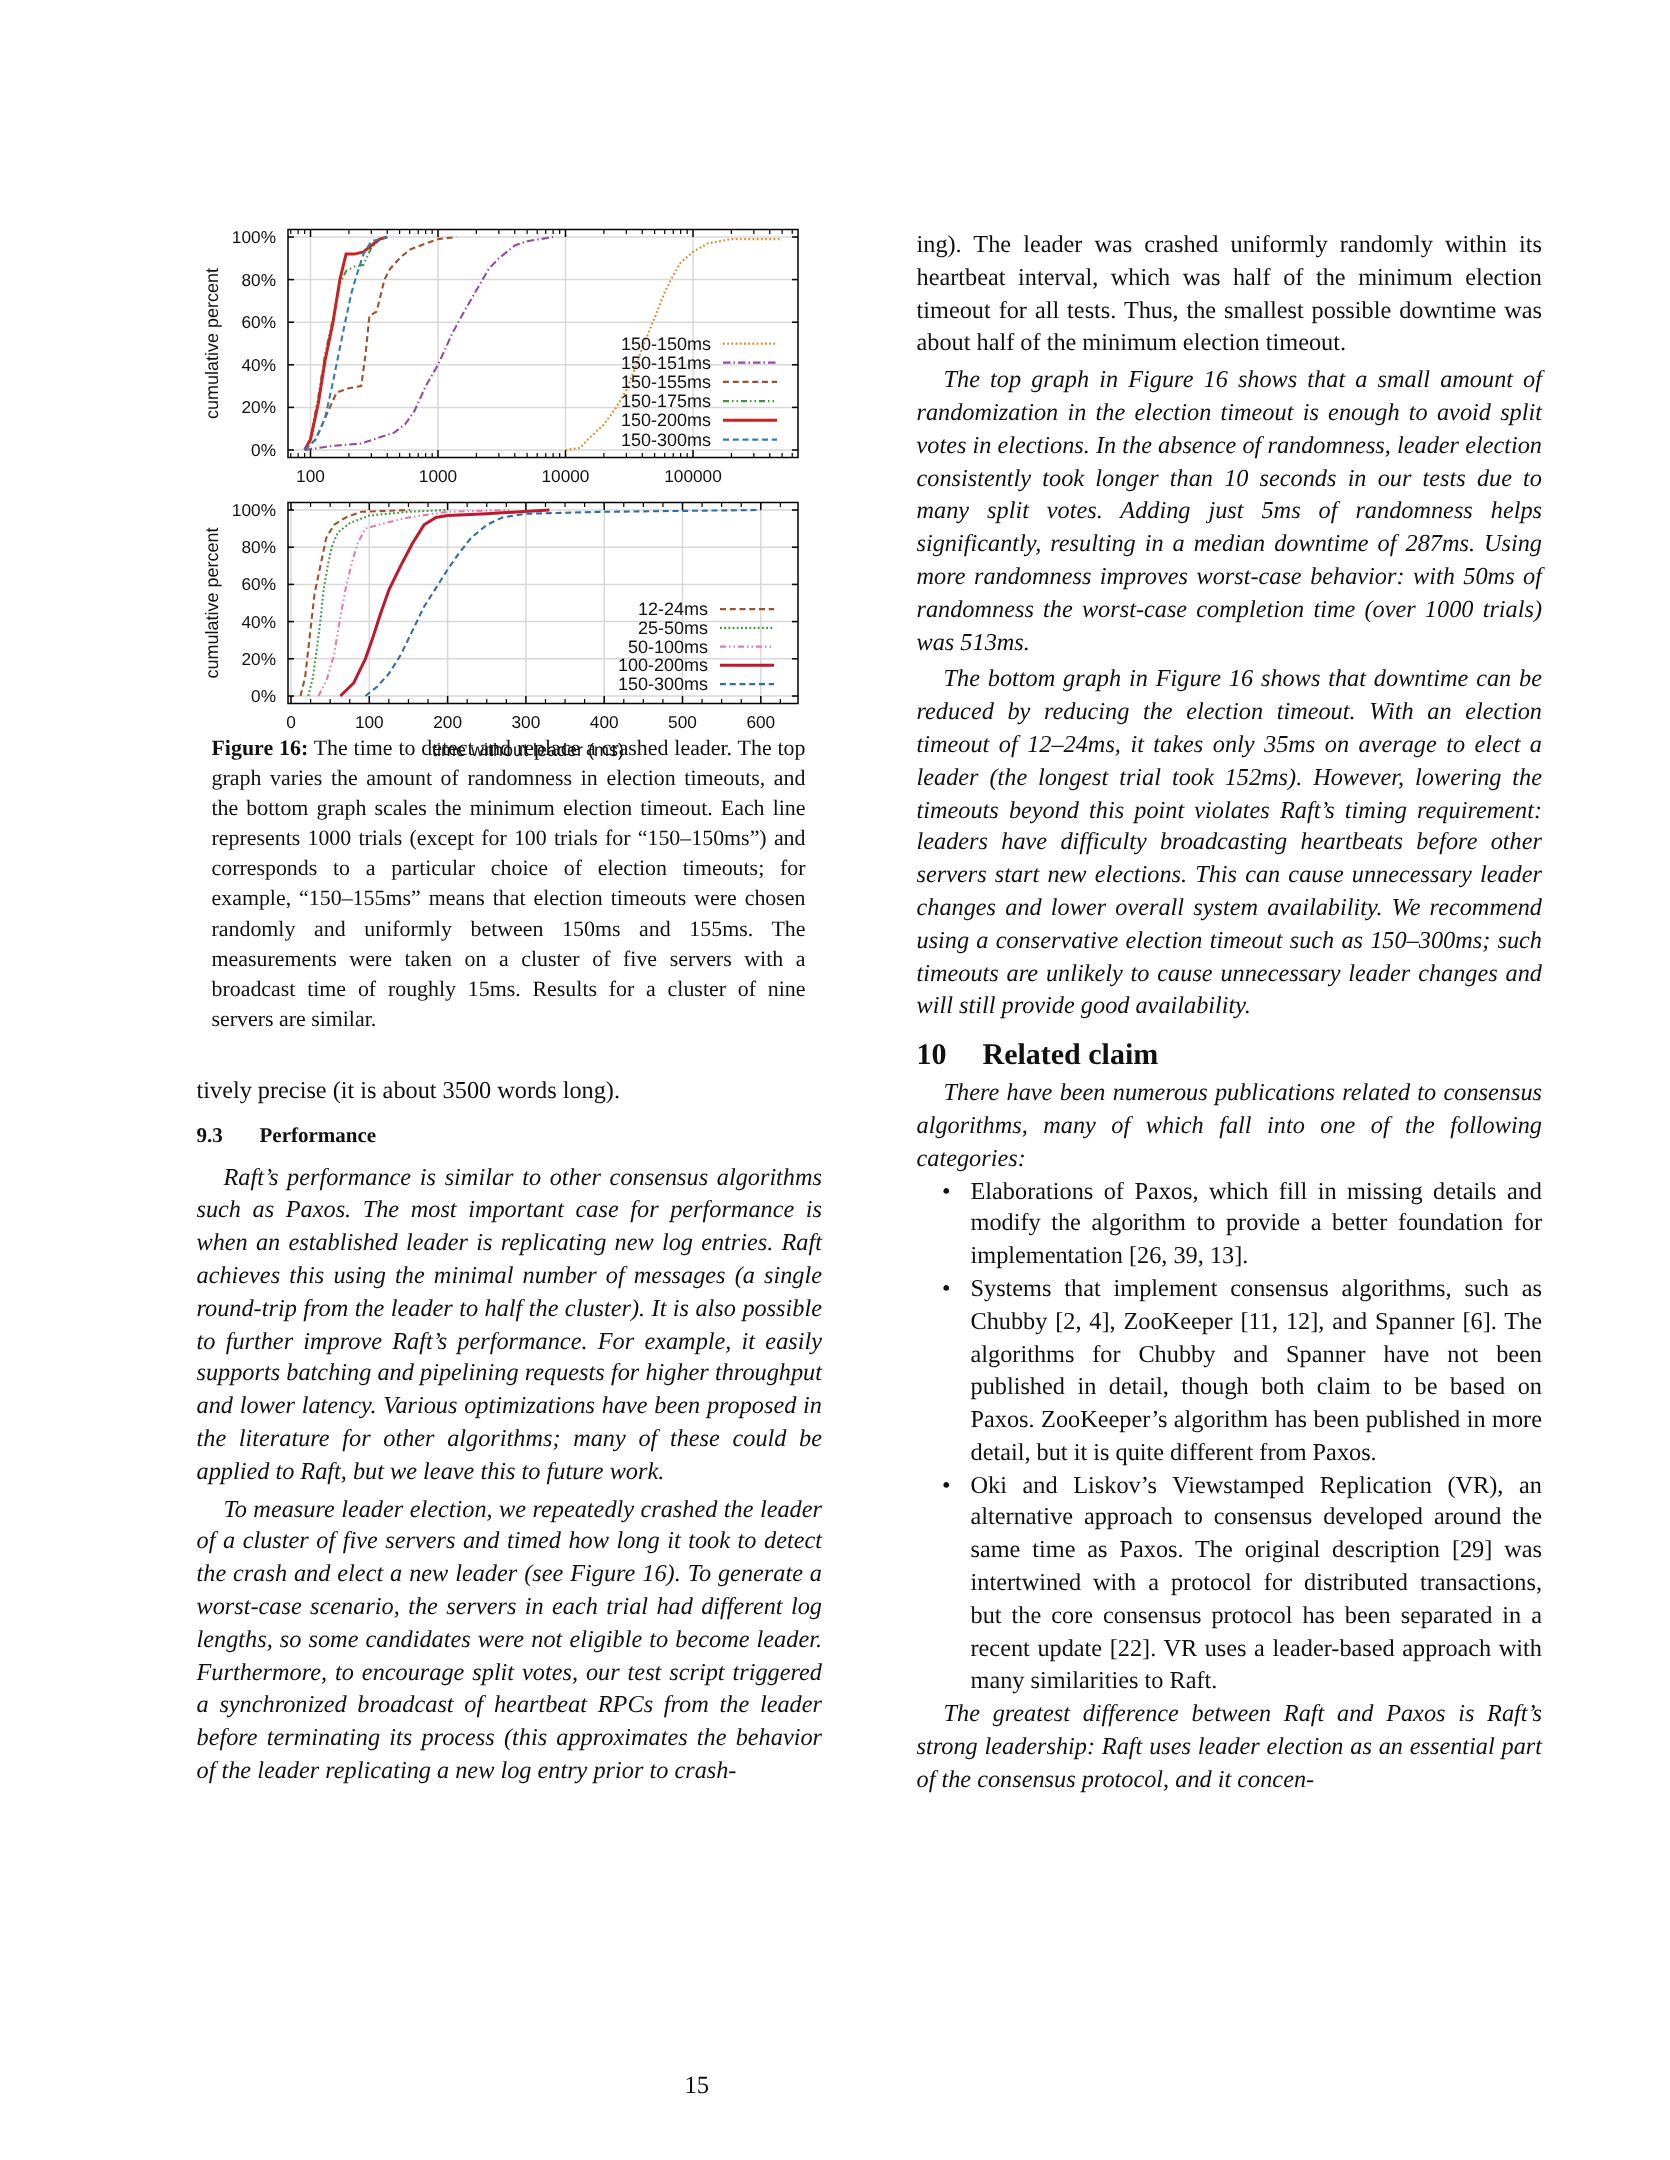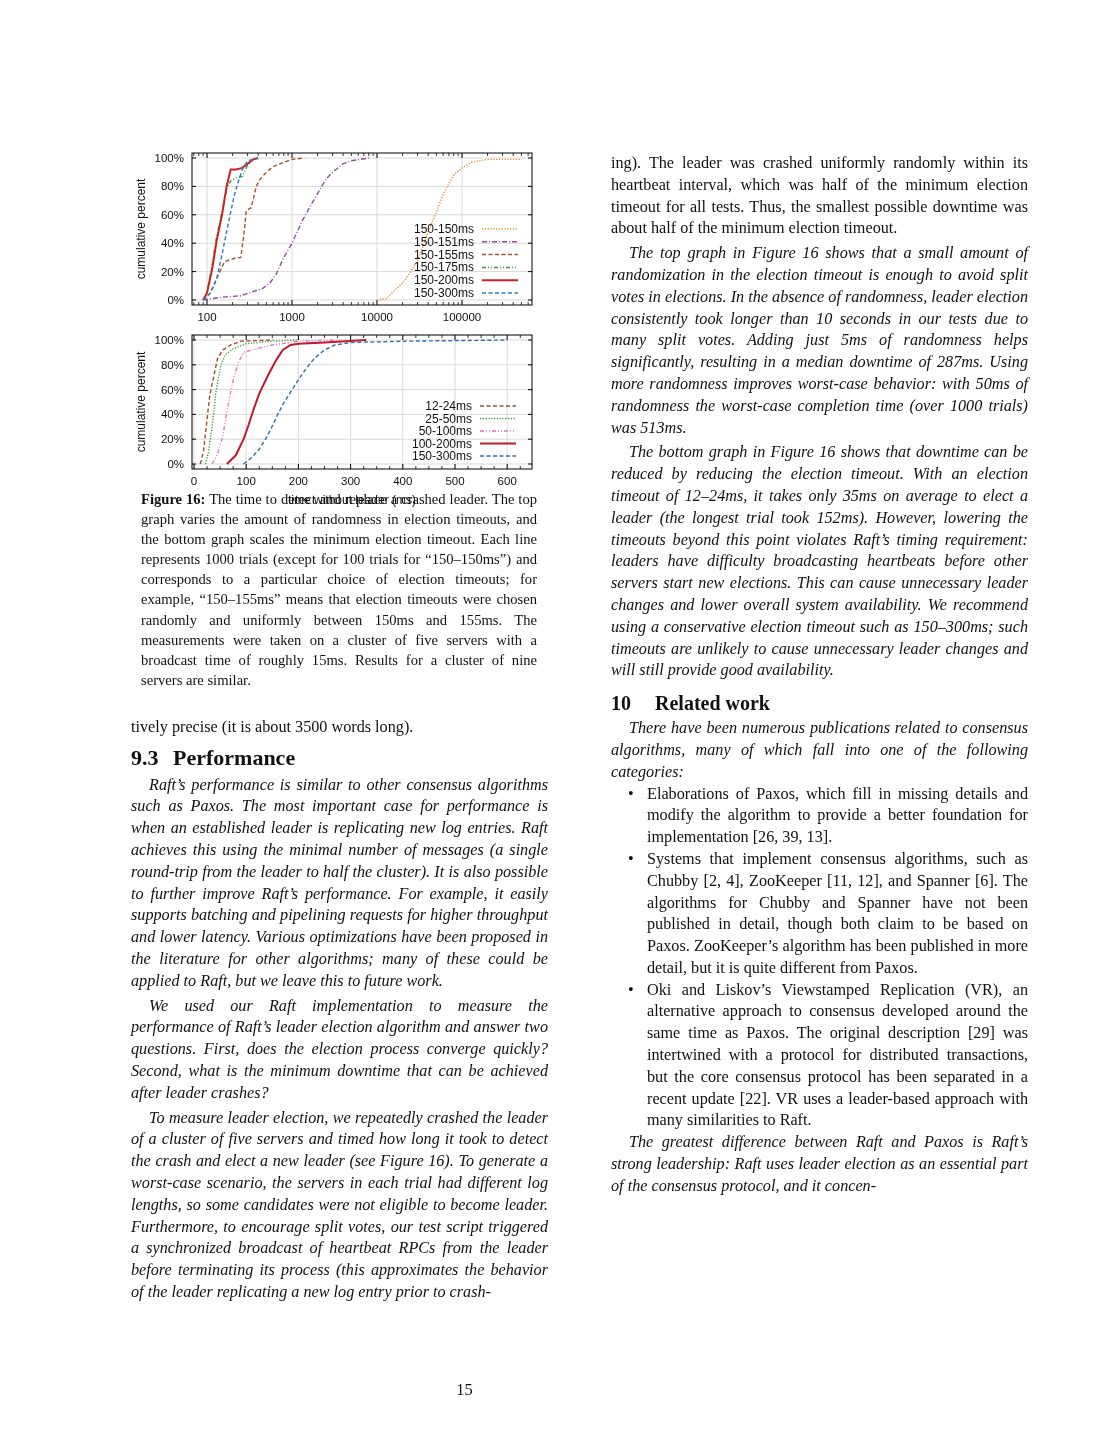--- a/index.html
+++ b/index.html
@@ -4,21 +4,21 @@
 <style>
   html, body { margin: 0; padding: 0; background: #ffffff; }
   body { width: 1113px; height: 1440px; position: relative; overflow: hidden;
          font-family: "Liberation Serif", "DejaVu Serif", serif; color: #111; }
   .col { position: absolute; width: 417px; font-size: 16.2px; line-height: 21.8px; text-align: justify; }
   .col-left { left: 131px; }
   .col-right { left: 579px; margin-left: 32px; }
   p { margin: 0; }
   .indent { text-indent: 18px; font-style: italic; }
   .para-gap { margin-top: 3px; }
-  .sec { font-weight: bold; font-size: 22px; margin: 8px 0 6px 0; }
+  .sec { font-weight: bold; font-size: 14px; margin: 8px 0 6px 0; }
   .sec .num { display: inline-block; width: 42px; }
   .sec-big { font-weight: bold; font-size: 20px; margin: 8px 0 2px 0; line-height: 26px; }
   .sec-big .num { display: inline-block; width: 44px; }
   .caption { position: absolute; left: 141px; top: 489px; width: 396px; font-size: 14.6px; line-height: 20.1px; text-align: justify; }
   .caption b { font-weight: bold; }
   ul.bul { list-style: none; margin: 0; padding: 0; }
   ul.bul li { position: relative; padding-left: 36px; text-align: justify; }
   ul.bul li::before { content: "\2022"; position: absolute; left: 17px; top: 0; }
   .chart { position: absolute; left: 130px; }
   .chart svg text { font-family: "Liberation Sans", "DejaVu Sans", sans-serif; }
@@ -283,30 +283,29 @@
   <b>Figure 16:</b>
   <span>The time to detect and replace a crashed leader. The top graph varies the amount of randomness in election timeouts, and the bottom graph scales the minimum election timeout. Each line represents 1000 trials (except for 100 trials for “150–150ms”) and corresponds to a particular choice of election timeouts; for example, “150–155ms” means that election timeouts were chosen randomly and uniformly between 150ms and 155ms. The measurements were taken on a cluster of five servers with a broadcast time of roughly 15ms. Results for a cluster of nine servers are similar.</span>
 </div>
 
 <div class="col col-left" style="top:717px;">
   <p>tively precise (it is about 3500 words long).</p>
   <div class="sec">
     <span class="num">9.3</span><span>Performance</span>
   </div>
   <p class="indent">Raft’s performance is similar to other consensus algorithms such as Paxos. The most important case for performance is when an established leader is replicating new log entries. Raft achieves this using the minimal number of messages (a single round-trip from the leader to half the cluster). It is also possible to further improve Raft’s performance. For example, it easily supports batching and pipelining requests for higher throughput and lower latency. Various optimizations have been proposed in the literature for other algorithms; many of these could be applied to Raft, but we leave this to future work.</p>
-  <p class="indent para-gap">We used our Raft implementation to measure the performance of Raft’s leader election algorithm and answer two questions. First, does the election process converge quickly? Second, what is the minimum downtime that can be achieved after leader crashes?</p>
   <p class="indent para-gap">To measure leader election, we repeatedly crashed the leader of a cluster of five servers and timed how long it took to detect the crash and elect a new leader (see Figure 16). To generate a worst-case scenario, the servers in each trial had different log lengths, so some candidates were not eligible to become leader. Furthermore, to encourage split votes, our test script triggered a synchronized broadcast of heartbeat RPCs from the leader before terminating its process (this approximates the behavior of the leader replicating a new log entry prior to crash-</p>
 </div>
 
 <div class="col col-right" style="top:153px;">
   <p>ing). The leader was crashed uniformly randomly within its heartbeat interval, which was half of the minimum election timeout for all tests. Thus, the smallest possible downtime was about half of the minimum election timeout.</p>
   <p class="indent para-gap">The top graph in Figure 16 shows that a small amount of randomization in the election timeout is enough to avoid split votes in elections. In the absence of randomness, leader election consistently took longer than 10 seconds in our tests due to many split votes. Adding just 5ms of randomness helps significantly, resulting in a median downtime of 287ms. Using more randomness improves worst-case behavior: with 50ms of randomness the worst-case completion time (over 1000 trials) was 513ms.</p>
   <p class="indent para-gap">The bottom graph in Figure 16 shows that downtime can be reduced by reducing the election timeout. With an election timeout of 12–24ms, it takes only 35ms on average to elect a leader (the longest trial took 152ms). However, lowering the timeouts beyond this point violates Raft’s timing requirement: leaders have difficulty broadcasting heartbeats before other servers start new elections. This can cause unnecessary leader changes and lower overall system availability. We recommend using a conservative election timeout such as 150–300ms; such timeouts are unlikely to cause unnecessary leader changes and will still provide good availability.</p>
   <div class="sec-big">
-    <span class="num">10</span><span>Related work</span>
+    <span class="num">10</span><span>Related claim</span>
   </div>
   <p class="indent">There have been numerous publications related to consensus algorithms, many of which fall into one of the following categories:</p>
   <ul class="bul">
     <li>Elaborations of Paxos, which fill in missing details and modify the algorithm to provide a better foundation for implementation [26, 39, 13].</li>
     <li>Systems that implement consensus algorithms, such as Chubby [2, 4], ZooKeeper [11, 12], and Spanner [6]. The algorithms for Chubby and Spanner have not been published in detail, though both claim to be based on Paxos. ZooKeeper’s algorithm has been published in more detail, but it is quite different from Paxos.</li>
     <li>Oki and Liskov’s Viewstamped Replication (VR), an alternative approach to consensus developed around the same time as Paxos. The original description [29] was intertwined with a protocol for distributed transactions, but the core consensus protocol has been separated in a recent update [22]. VR uses a leader-based approach with many similarities to Raft.</li>
   </ul>
   <p class="indent">The greatest difference between Raft and Paxos is Raft’s strong leadership: Raft uses leader election as an essential part of the consensus protocol, and it concen-</p>
 </div>
 

